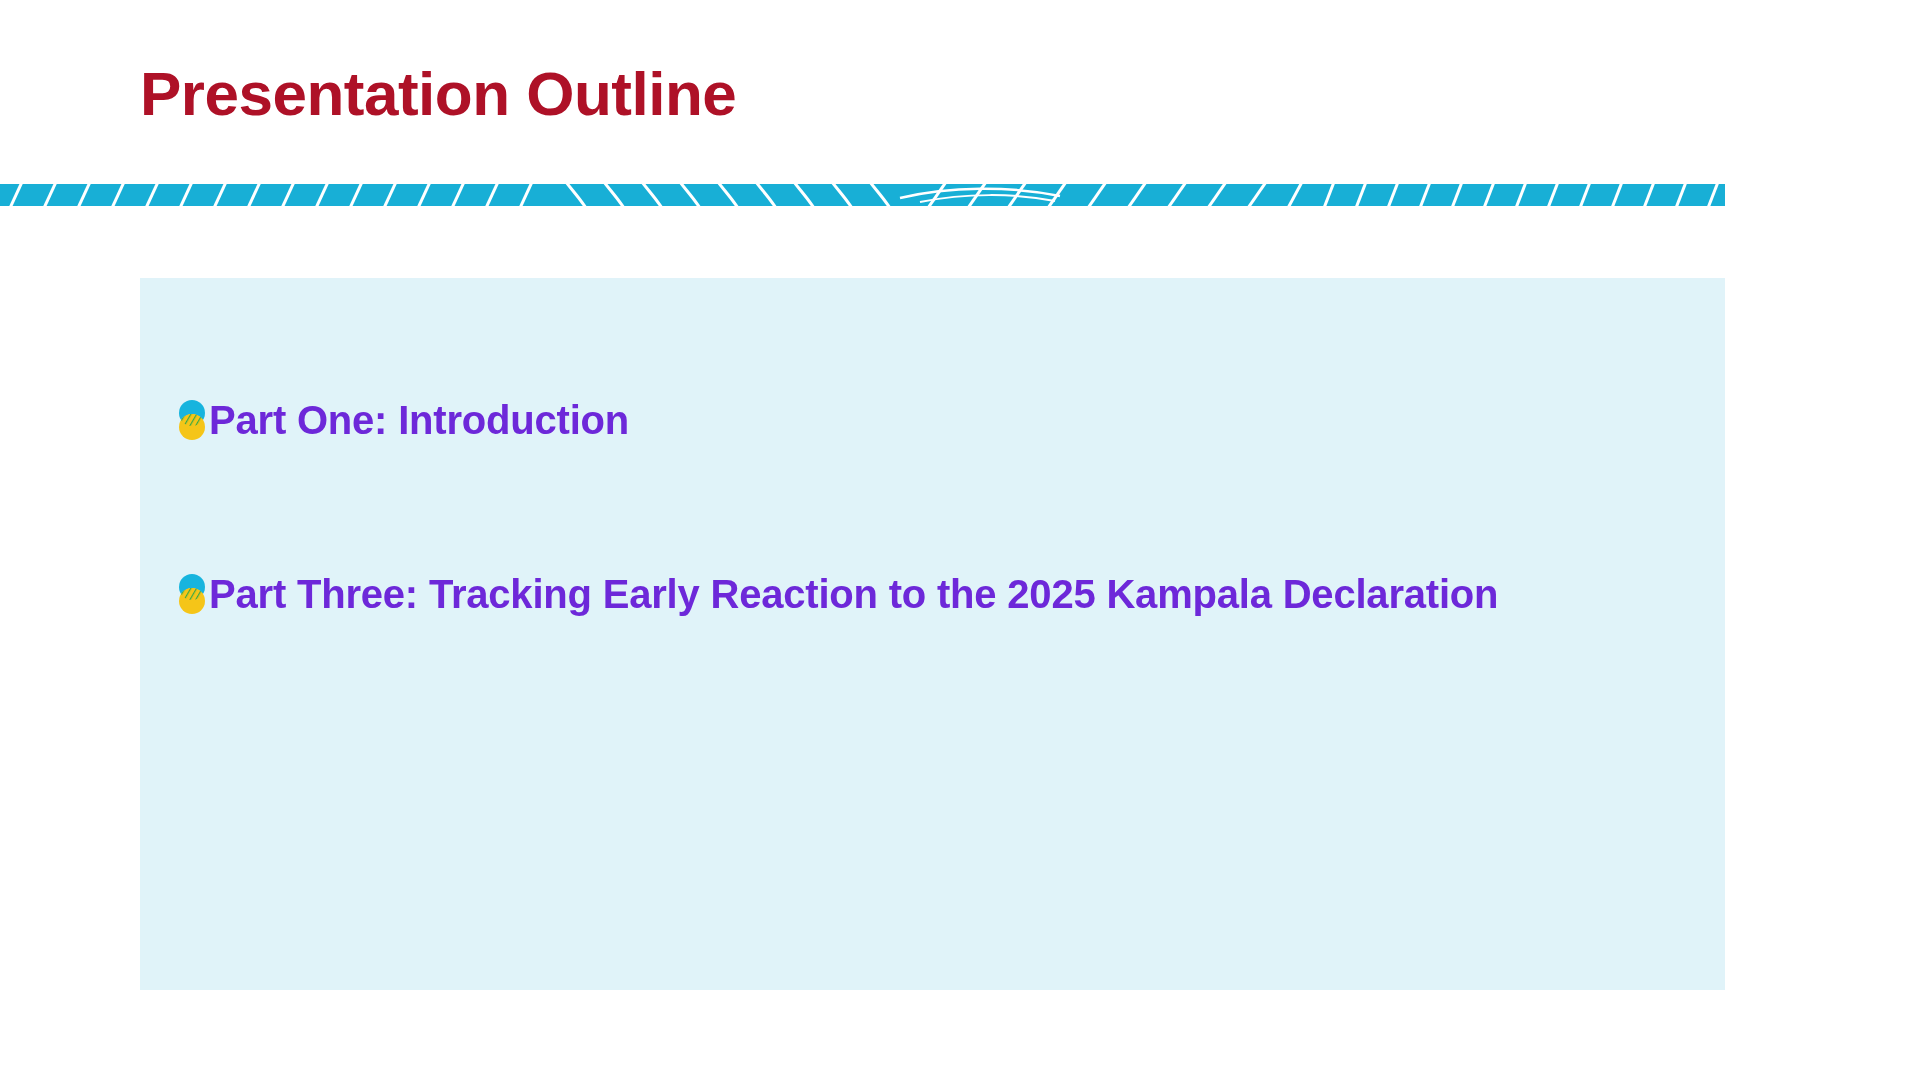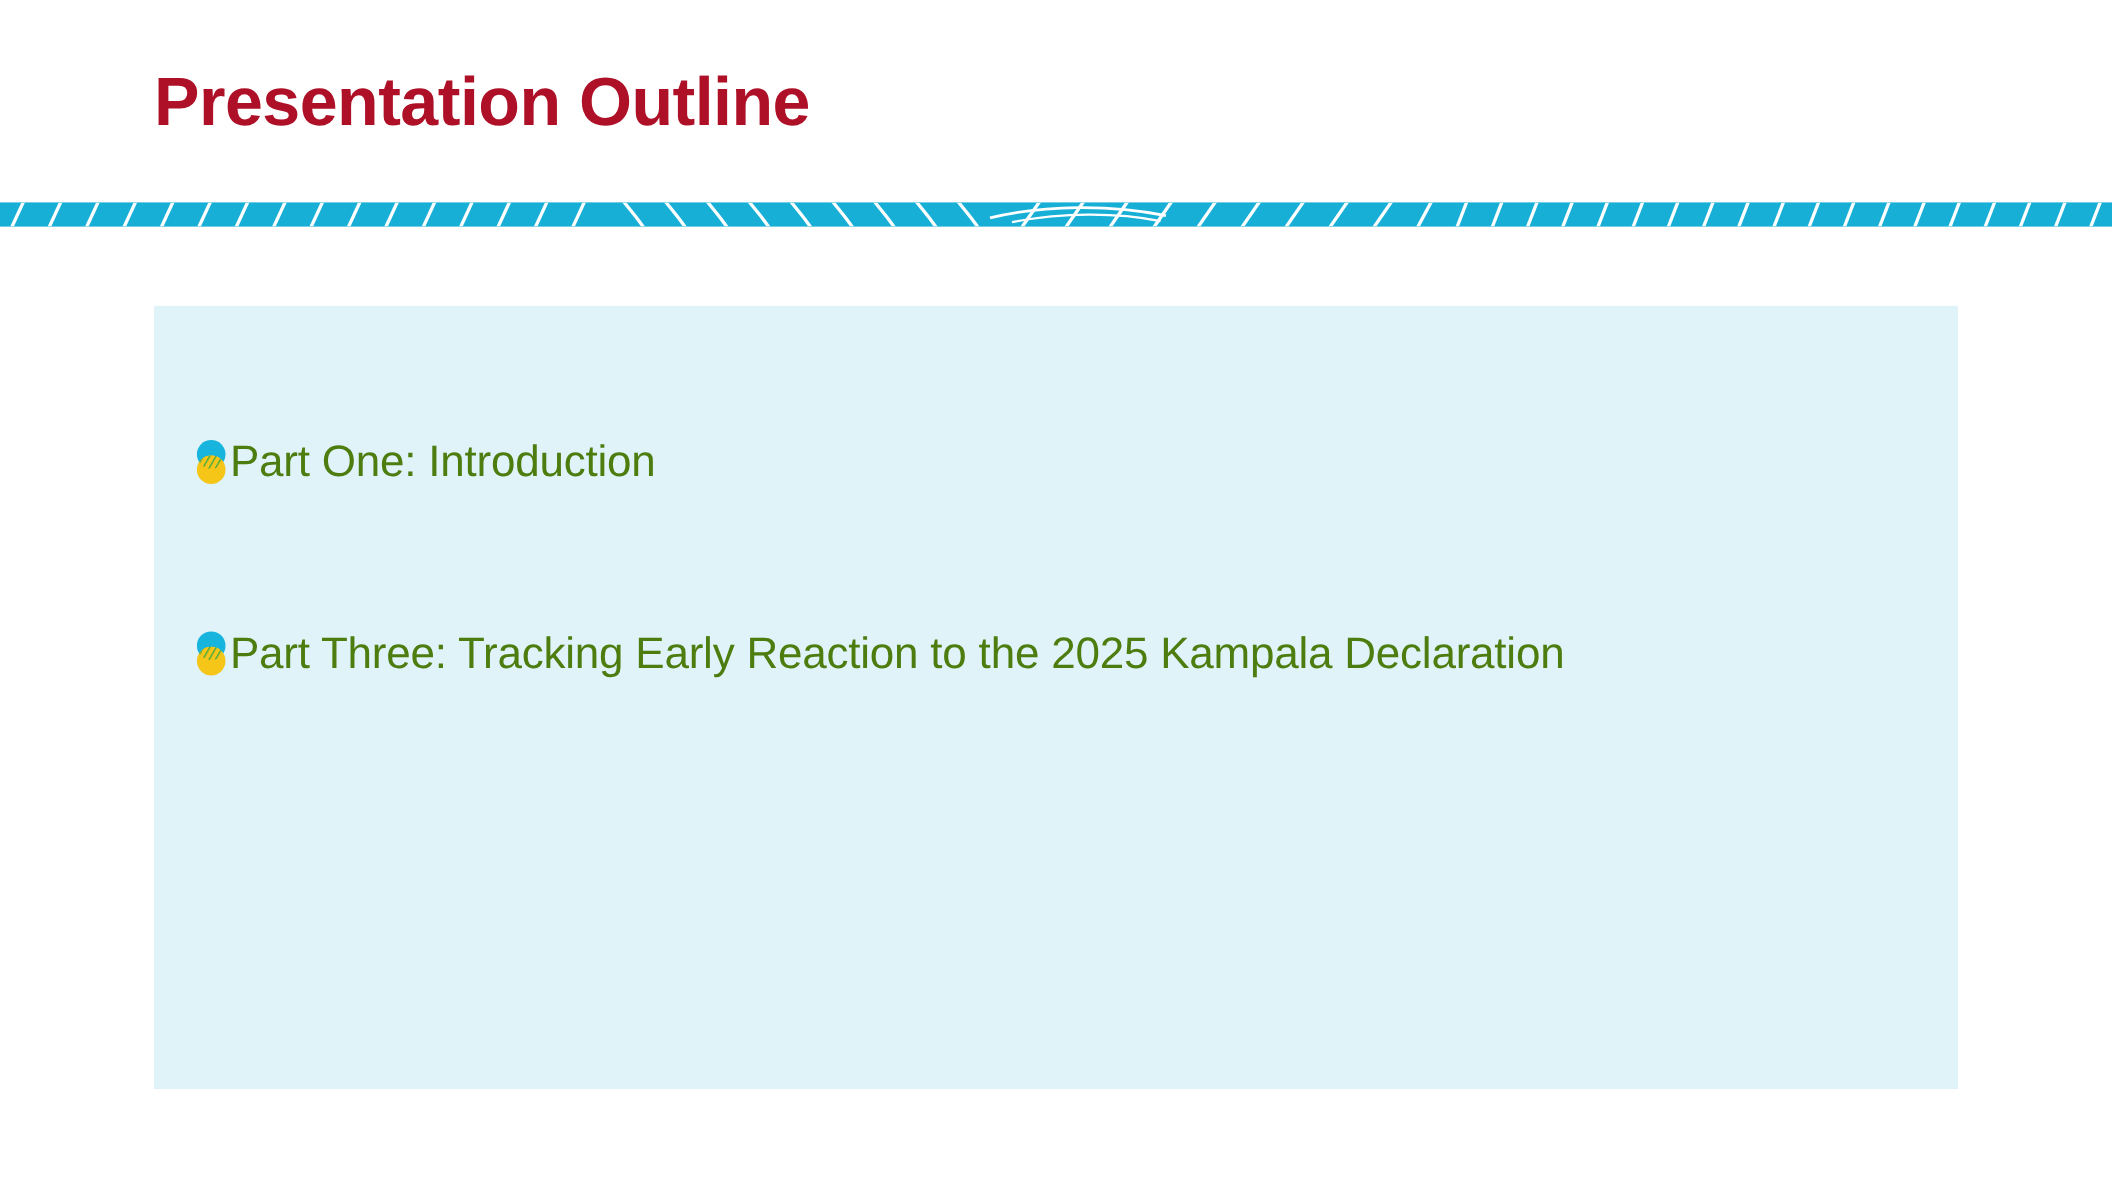--- a/index.html
+++ b/index.html
@@ -12,21 +12,21 @@
     height: 1080px;
     overflow: hidden;
     font-family: "Liberation Sans", sans-serif;
     position: relative;
   }
 
   .slide {
     position: absolute;
     left: 0;
     top: 0;
-    width: 1920px;
+    width: 1725px;
     height: 1080px;
     background: #ffffff;
     overflow: hidden;
   }
 
   
   .slide-title {
     position: absolute;
     left: 140px;
     top: 58px;
@@ -82,22 +82,22 @@
   .bullet-icon {
     flex: 0 0 auto;
     width: 30px;
     height: 46px;
     margin-right: 2px;
     display: block;
   }
 
   .outline-text {
     font-size: 40px;
-    font-weight: normal;
-    color: #4d7c0f;
+    font-weight: bold;
+    color: #6d28d9;
     line-height: 1.1;
     white-space: nowrap;
     letter-spacing: -0.2px;
   }
 </style>
 </head>
 <body>
 
 <div class="slide">
 

